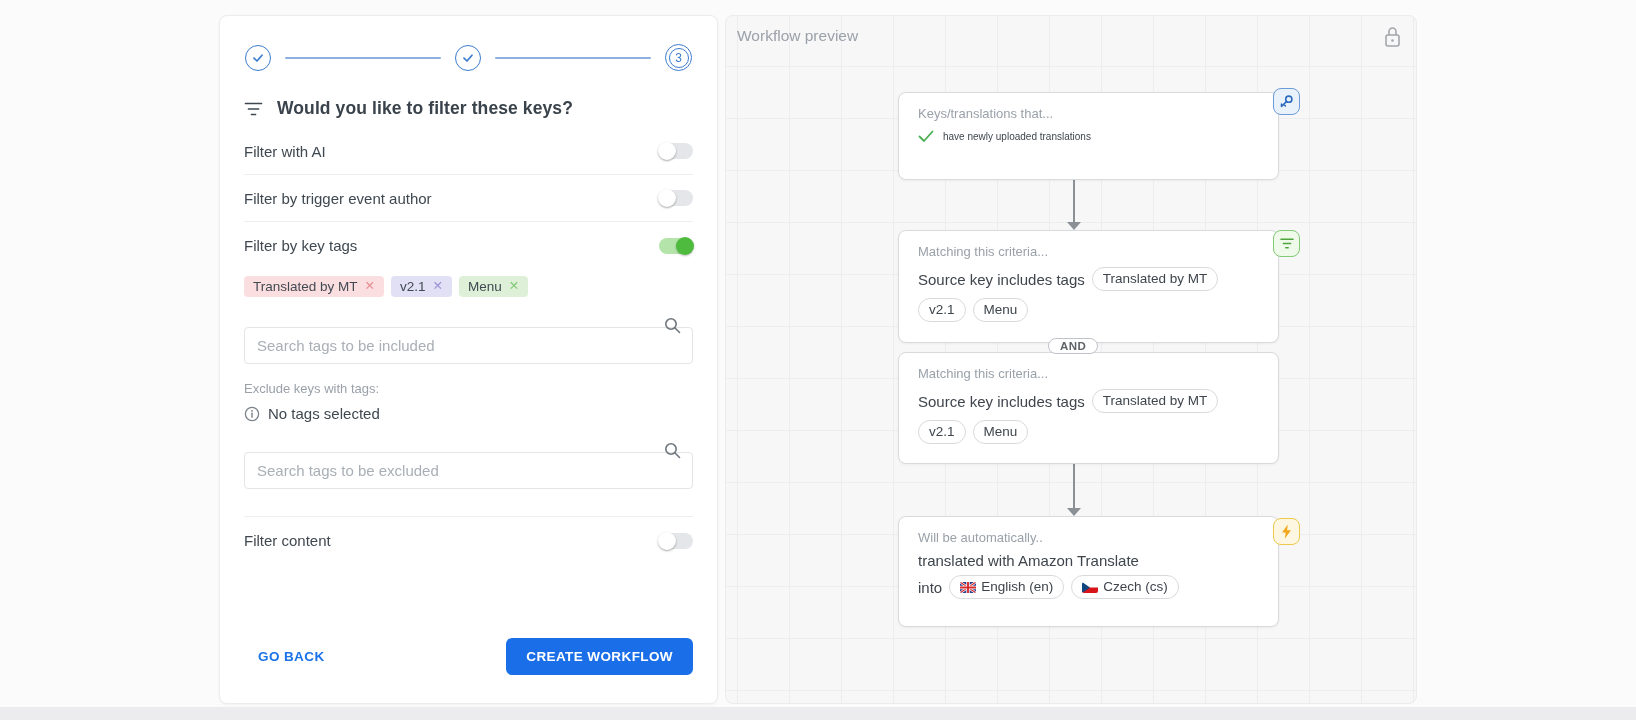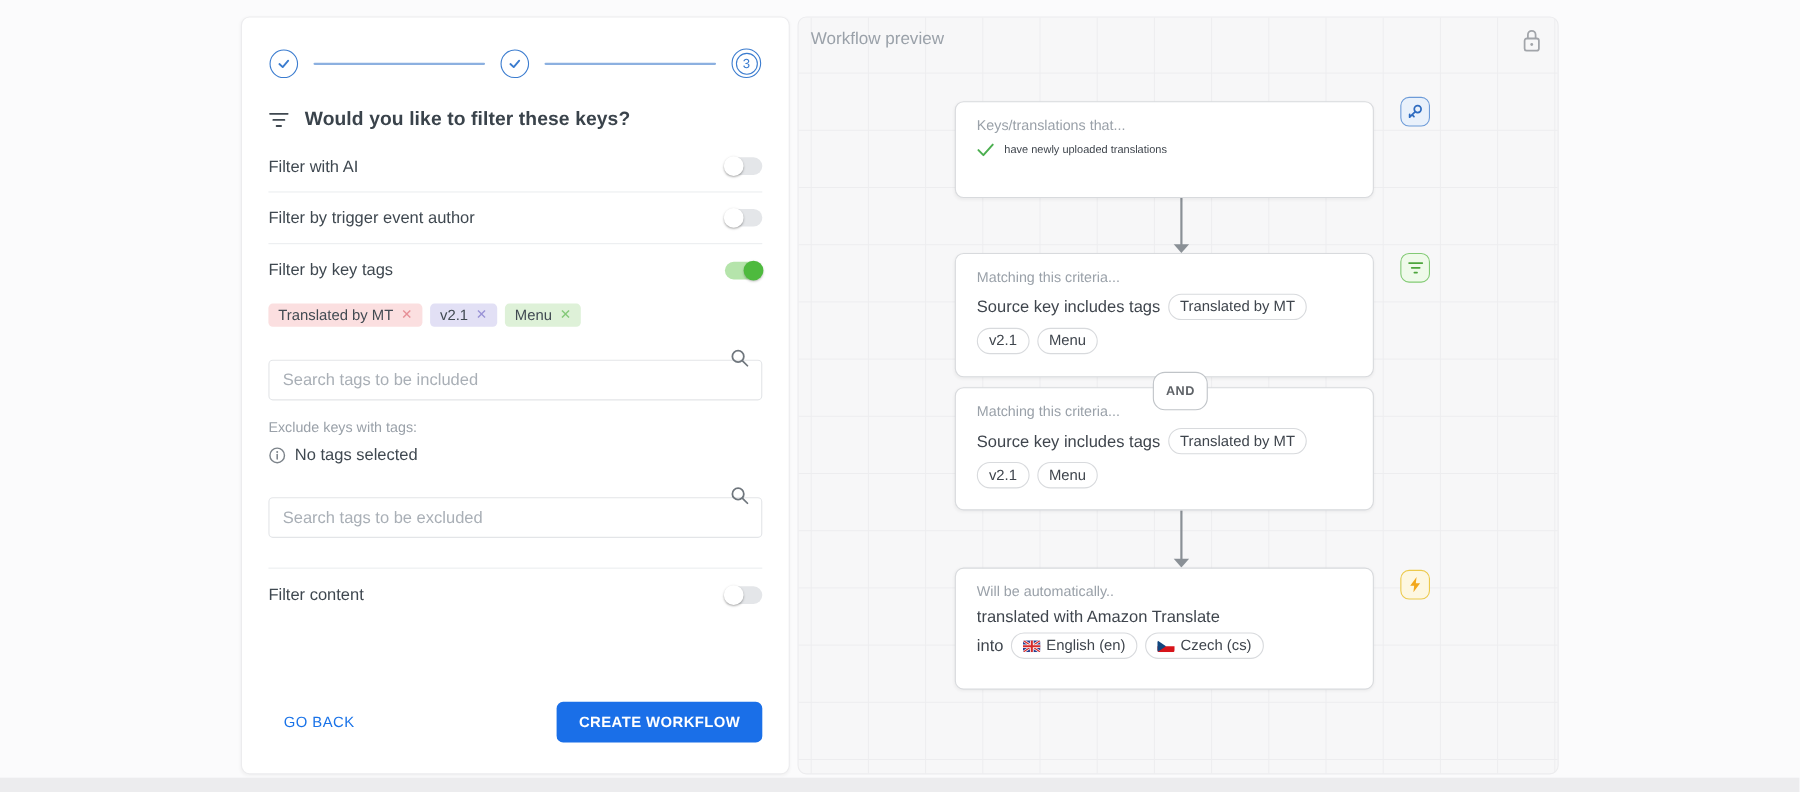--- a/index.html
+++ b/index.html
@@ -69,21 +69,21 @@
   .search-input::placeholder { color:#a9afb6; }
   .search-icon { position:absolute; right:12px; top:10px; }
 
   .no-tags-row { display:flex; align-items:center; gap:8px; margin-top:9px;text-align:right; }
   .no-tags-text { font-size:15px; color:#3f4850; }
 
   .divider { border-top:1px solid #eceef0; margin-top:27px; }
 
   .panel-footer { margin-top:auto; display:flex; align-items:center; justify-content:space-between; }
   .btn-text {
-    background:none; border:none; color:#1a73e8; font-weight:400; font-size:13.5px;
+    background:none; border:none; color:#1a73e8; font-weight:700; font-size:13.5px;
     letter-spacing:.4px; cursor:pointer; padding:10px 14px;
     font-family:"Liberation Sans","DejaVu Sans",sans-serif;
   }
   .btn-primary {
     background:#1a6fe8; color:#fff; border:none; border-radius:6px; height:37px;
     padding:0 20px; font-weight:700; font-size:13.5px; letter-spacing:.4px; cursor:pointer;
     font-family:"Liberation Sans","DejaVu Sans",sans-serif;
   }
 
   
@@ -93,21 +93,21 @@
     background-image:
       linear-gradient(to right, #ededef 1px, transparent 1px),
       linear-gradient(to bottom, #ededef 1px, transparent 1px);
     background-size:52px 52px;
     background-position:11px 50px;
   }
   .preview-title { position:absolute; left:11px; top:11px; font-size:15.5px; color:#9aa1a9; }
   .lock-icon { position:absolute; right:13px; top:9px; }
 
   .wf-card {
-    position:absolute; left:142px; width:381px;
+    position:absolute; left:172px; width:381px;
     background:#fff; border:1px solid #d8dadd; border-radius:8px;
     box-shadow:0 1px 3px rgba(0,0,0,.05);
     padding:13px 16px 12px 19px; z-index:2;
   }
   .wf-hint { font-size:13px; color:#9aa1a9; }
   .wf-main { font-size:10px; color:#3f454d; margin-top:9px; display:flex; align-items:center; gap:9px; }
   .wf-wrap { margin-top:8px; display:flex; flex-wrap:wrap; align-items:center; column-gap:7px; row-gap:7px; font-size:15px; color:#3f454d; }
   .wf-chip {
     display:inline-flex; align-items:center; gap:5px;
     border:1px solid #d8dadd; border-radius:13px; background:#fff;
@@ -121,21 +121,21 @@
   .wf-arrow-line { position:absolute; left:347px; width:2px; background:#8a9096; z-index:1; }
   .arrow1 { top:164px; height:43px; }
   .arrow2 { top:448px; height:45px; }
   .wf-arrow-head { position:absolute; left:341px; width:0; height:0; z-index:1;
     border-left:7px solid transparent; border-right:7px solid transparent; border-top:8px solid #8a9096; }
   .head1 { top:206px; }
   .head2 { top:492px; }
 
   .and-pill {
     position:absolute; left:322px; top:322px; z-index:3;
-    background:#fff; border:1px solid #c0c4c8; border-radius:11px; height:35px;
+    background:#fff; border:1px solid #c0c4c8; border-radius:11px; height:16px;
     display:flex; align-items:center; padding:0 11px;
     font-size:11.5px; font-weight:700; color:#5f6368; letter-spacing:.4px;
   }
 
   .wf-badge {
     position:absolute; left:547px; width:27px; height:27px; border-radius:8px;
     display:flex; align-items:center; justify-content:center; z-index:2;
   }
   .badge-key    { top:72px;  background:#e9f1fb; border:1.5px solid #6d9bd8; }
   .badge-filter { top:214px; background:#effaea; border:1.5px solid #82ca74; }

